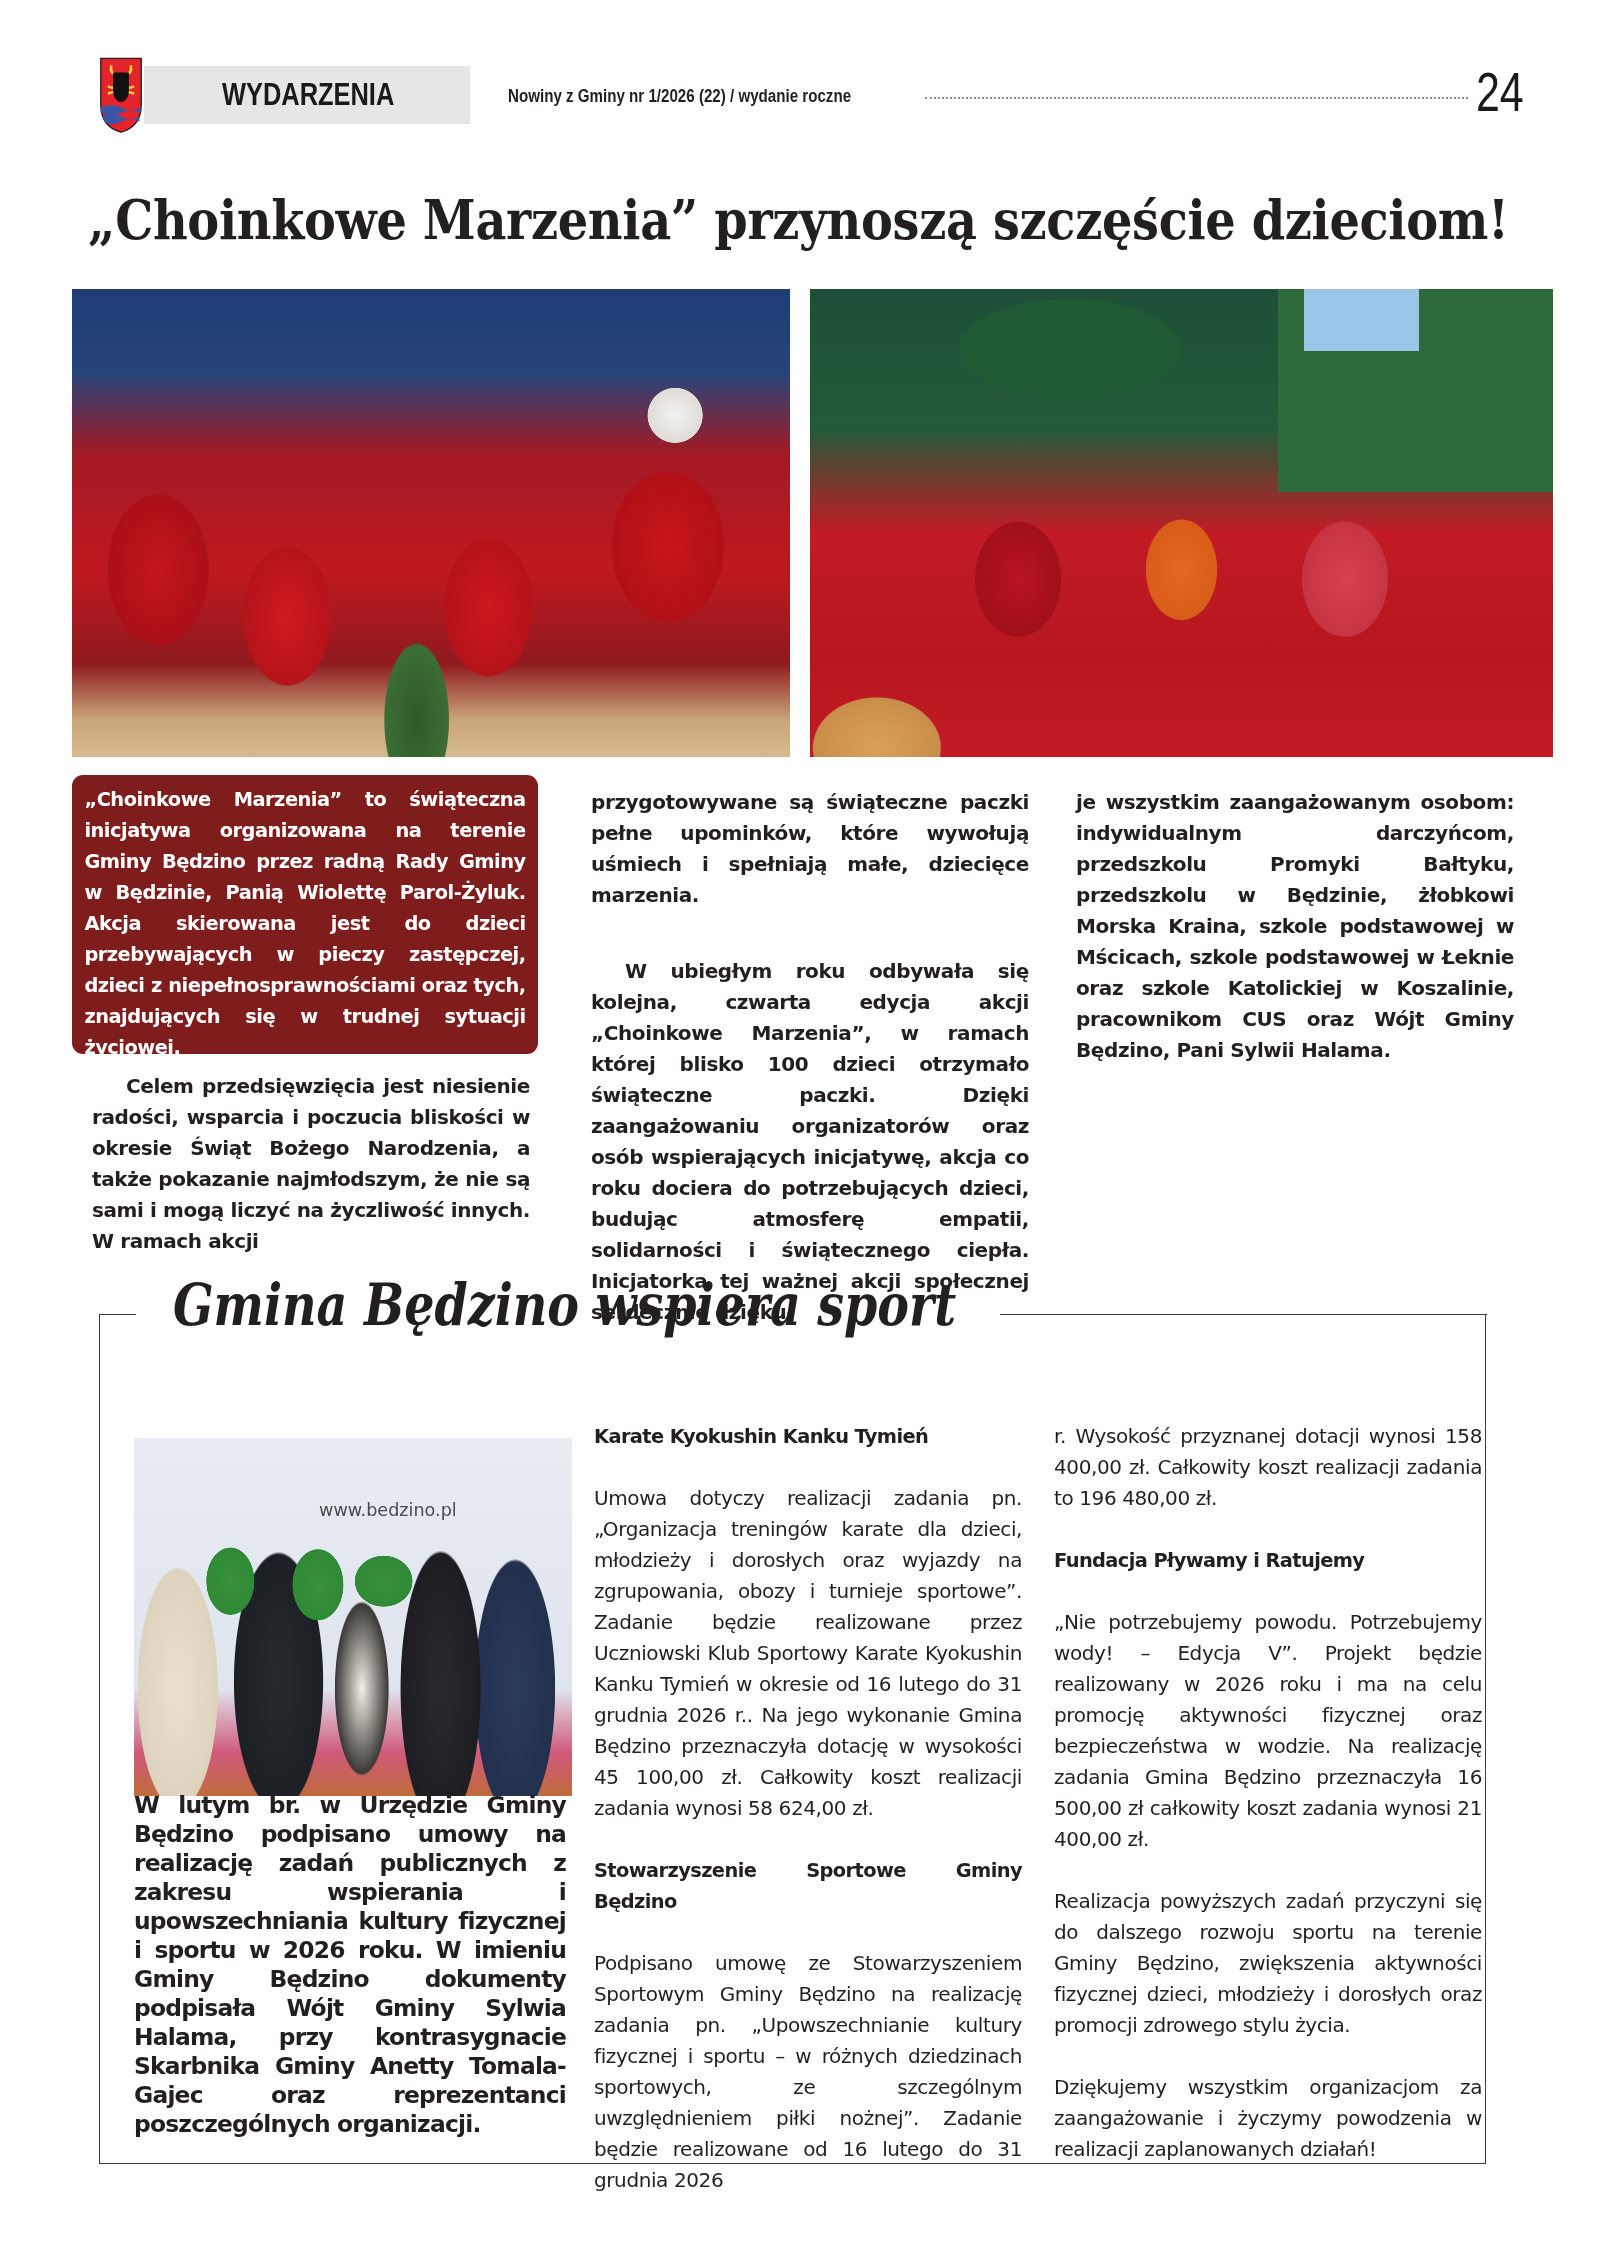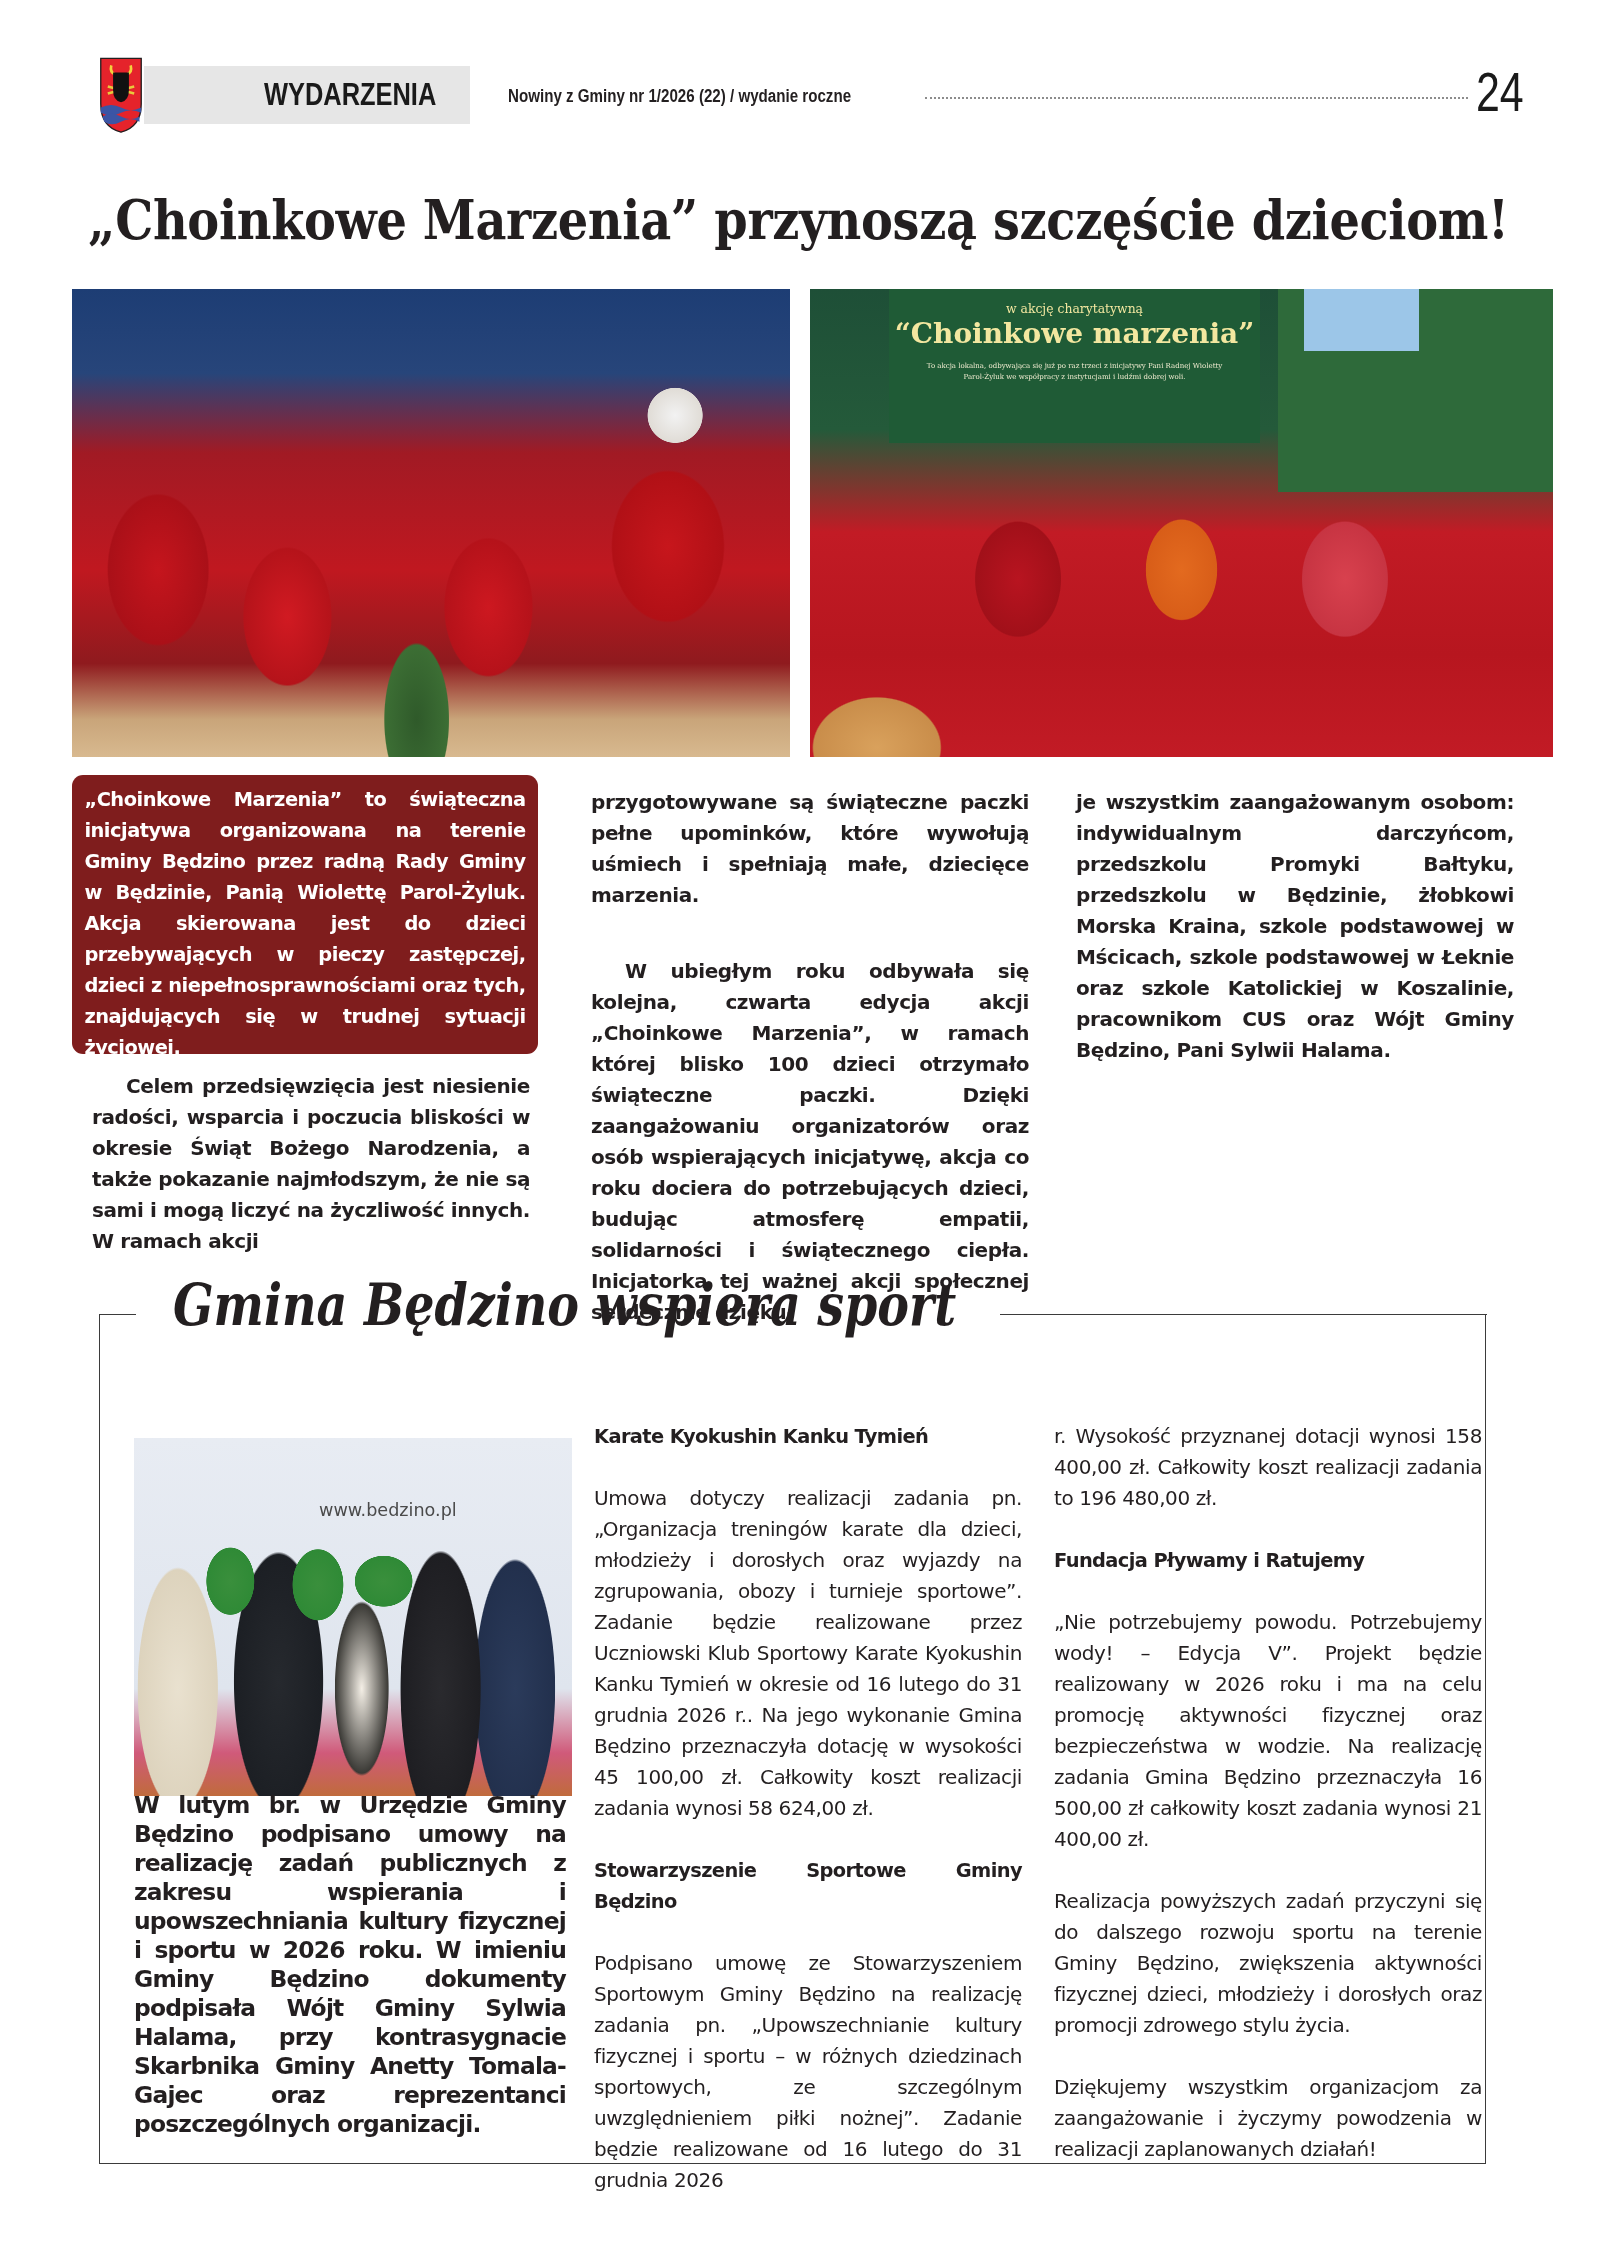--- a/index.html
+++ b/index.html
@@ -2,21 +2,21 @@
 <html style="font-size:14px"><head>
 <meta charset="utf-8">
 <style>
   * { box-sizing: border-box; margin: 0; padding: 0; }
   html, body { width: 1622px; height: 2258px; background: #ffffff; overflow: hidden; }
   body { position: relative; font-family: "DejaVu Sans", sans-serif; color: #231f20; }
 
   
   .crest { position: absolute; left: 99px; top: 53px; width: 44px; height: 81px; }
   .section-tag { position: absolute; left: 144px; top: 66px; width: 326px; height: 58px; background: #e6e6e6;
-    display: flex; align-items: center; padding-left: 120px; }
+    display: flex; align-items: center; padding-left: 78px; }
   .section-tag span { font-family: "Liberation Sans", sans-serif; font-weight: bold; font-size: 31px; letter-spacing: 0px;
     color: #1a1a1a; transform: scaleX(0.82); transform-origin: left center; display: inline-block; white-space: nowrap; }
   .issue { position: absolute; left: 508px; top: 86px; font-family: "Liberation Sans", sans-serif; font-weight: bold;
     font-size: 17.6px; color: #231f20; transform: scaleX(0.86); transform-origin: left center; white-space: nowrap; }
   .dots { position: absolute; left: 925px; top: 97px; width: 543px; height: 0; border-top: 2.6px dotted #8c8c8c; }
   .page-no { position: absolute; left: 1476px; top: 65px; font-family: "Liberation Sans", sans-serif; font-size: 55px;
     line-height: 1; color: #1a1a1a; transform: scaleX(0.78); transform-origin: left top; }
 
   
   .headline1 { position: absolute; left: 88px; top: 192px; width: 1464px; font-family: "DejaVu Serif", serif;
@@ -109,25 +109,20 @@
 <div class="issue">Nowiny z Gminy nr 1/2026 (22) / wydanie roczne</div>
 <div class="dots"></div>
 <div class="page-no">24</div>
 
 <h1 class="headline1">„Choinkowe Marzenia” przynoszą szczęście dzieciom!</h1>
 
 <div class="photo photo-1" title="Children in Christmas outfits dancing with Santa Claus around a Christmas tree in a school gym"></div>
 <div class="photo photo-2" title="Group of children in Santa hats and reindeer antlers with teachers in front of a screen">
   <div class="board"></div>
   <div class="map"></div>
-  <div class="screen">
-    <div class="screen-sub">w akcję charytatywną</div>
-    <div class="screen-title">“Choinkowe marzenia”</div>
-    <div class="screen-body">To akcja lokalna, odbywająca się już po raz trzeci z inicjatywy Pani Radnej Wioletty Parol-Żyluk we współpracy z instytucjami i ludźmi dobrej woli.</div>
-  </div>
 </div>
 
 <div class="lead-box">
   <p>„Choinkowe Marzenia” to świąteczna inicjatywa organizowana na terenie Gminy Będzino przez radną Rady Gminy w Będzinie, Panią Wiolettę Parol-Żyluk. Akcja skierowana jest do dzieci przebywających w pieczy zastępczej, dzieci z niepełnosprawnościami oraz tych, znajdujących się w trudnej sytuacji życiowej.</p>
 </div>
 
 <div class="col col-1b">
   <p class="indent">Celem przedsięwzięcia jest niesienie radości, wsparcia i poczucia bliskości w okresie Świąt Bożego Narodzenia, a także pokazanie najmłodszym, że nie są sami i mogą liczyć na życzliwość innych. W ramach akcji</p>
 </div>
 

